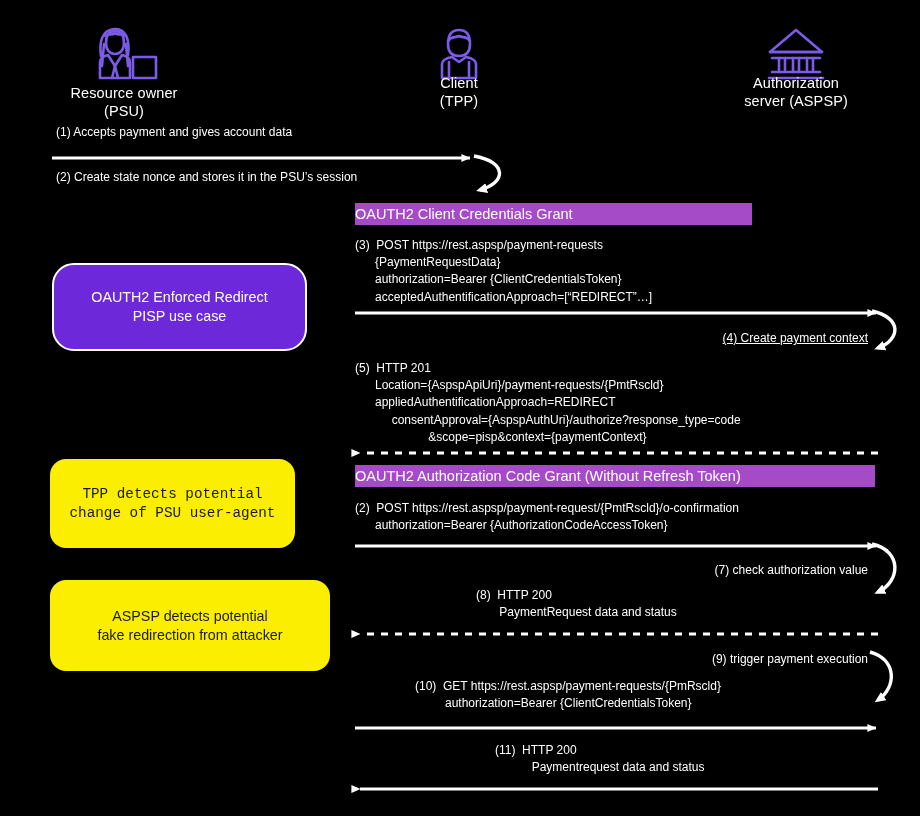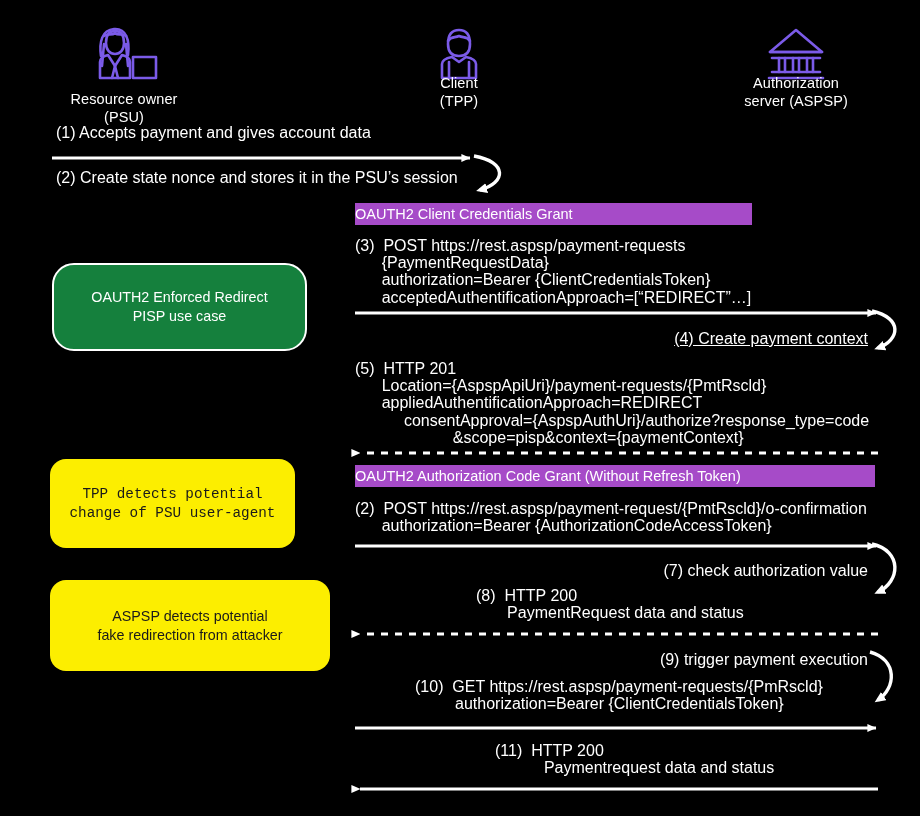--- a/index.html
+++ b/index.html
@@ -25,21 +25,21 @@
     color: #ffffff;
     font-size: 14.5px;
     line-height: 16px;
     white-space: pre-line;
     letter-spacing: 0.1px;
   }
   
   .msg {
     position: absolute;
     color: #ffffff;
-    font-size: 16px;
+    font-size: 12px;
     line-height: 17.2px;
     white-space: pre;
   }
   .msg.right { text-align: right; }
   
   .banner {
     position: absolute;
     background: #A64BC8;
     color: #ffffff;
     font-size: 14.5px;
@@ -53,21 +53,21 @@
     box-sizing: border-box;
     display: flex;
     align-items: center;
     justify-content: center;
     text-align: center;
     font-size: 14.3px;
     line-height: 19px;
     white-space: pre-line;
   }
   .note-dark {
-    background: #15803d;
+    background: #6d28d9;
     border: 2.5px solid #ffffff;
     border-radius: 22px;
     color: #ffffff;
   }
   .note-yellow {
     background: #FCEE00;
     border-radius: 16px;
     color: #1a1a1a;
   }
   
@@ -189,21 +189,21 @@
       <path d="M793,58 L793,72"></path>
         <path d="M799,58 L799,72"></path>
       <path d="M807,58 L807,72"></path>
         <path d="M813,58 L813,72"></path>
 
       <path d="M772,72 L820,72"></path>
       <path d="M769,78 L823,78"></path>
     </g>
   </svg>
 
-  <div class="actor" style="left:44px; top:90px; width:160px;">
+  <div class="actor" style="left:44px; top:84px; width:160px;">
     <span class="actor-label">Resource owner
 (PSU)</span>
   </div>
   <div class="actor" style="left:389px; top:74px; width:140px;">
     <span class="actor-label">Client
 (TPP)</span>
   </div>
   <div class="actor" style="left:716px; top:74px; width:160px;">
     <span class="actor-label">Authorization
 server (ASPSP)</span>

